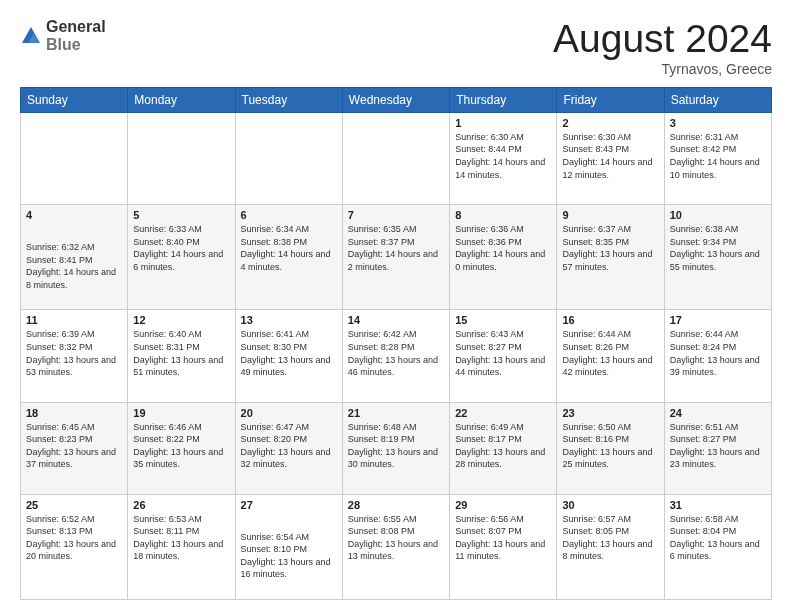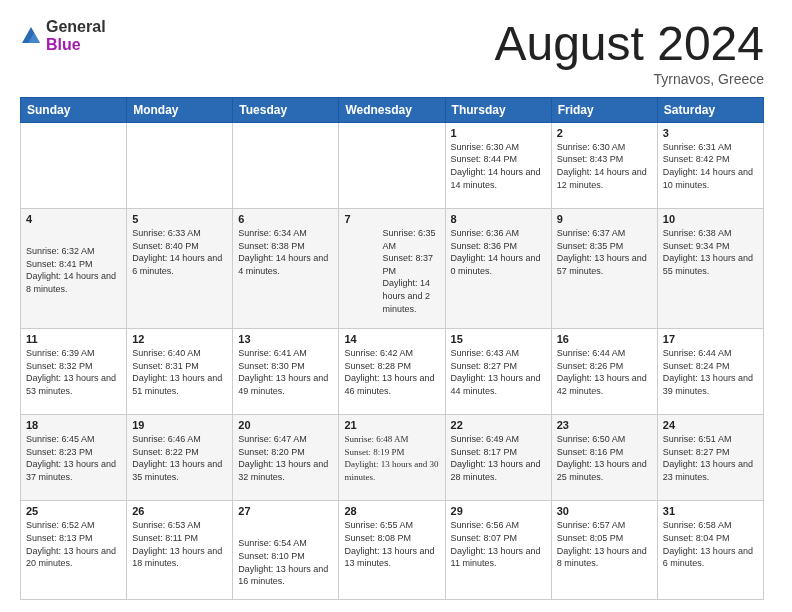--- a/index.html
+++ b/index.html
@@ -6,21 +6,21 @@
     body {
       font-family: Arial, sans-serif;
       background: #fff;
       width: 792px;
       height: 612px;
       overflow: hidden;
     }
     .page {
       width: 792px;
       height: 612px;
-      padding: 18px 28px 12px 20px;
+      padding: 18px 20px 12px 20px;
       display: flex;
       flex-direction: column;
     }
     .header {
       display: flex;
       justify-content: space-between;
       align-items: flex-start;
       margin-bottom: 10px;
     }
     .logo {
@@ -34,49 +34,49 @@
       line-height: 1.1;
     }
     .logo-general {
       font-size: 16px;
       font-weight: bold;
       color: #333;
     }
     .logo-blue {
       font-size: 16px;
       font-weight: bold;
-      color: #a21caf;
+      color: #737373;
     }
     .logo-icon {
       width: 22px;
       height: 22px;
     }
     .title-block {
       text-align: right;
     }
     .main-title {
-      font-size: 48px;
+      font-size: 39px;
       font-weight: 300;
       color: #222;
       line-height: 1.1;
     }
     .subtitle {
       font-size: 14px;
       color: #555;
     }
     .calendar-table {
       width: 100%;
       border-collapse: collapse;
       flex: 1;
     }
     .calendar-table th {
       background: #2a6ab5;
       color: #fff;
       font-size: 12px;
-      font-weight: bold;
+      font-weight: normal;
       padding: 5px 6px;
       text-align: left;
       border: 1px solid #1a5aa5;
     }
     .calendar-table td {
       border: 1px solid #ccc;
       vertical-align: top;
       padding: 4px 5px;
       font-size: 9.5px;
       color: #333;
@@ -192,21 +192,21 @@
 Daylight: 14 hours and 6 minutes.</div>
           </td>
           <td>
             <span class="day-number">6</span>
             <div class="day-info" style="white-space: pre-line;">Sunrise: 6:34 AM
 Sunset: 8:38 PM
 Daylight: 14 hours and 4 minutes.</div>
           </td>
           <td>
             <span class="day-number">7</span>
-            <div class="day-info" style="white-space: pre-line; margin-left: 38px;">Sunrise: 6:35 AM
+            <div class="day-info" style="white-space: pre-line;">Sunrise: 6:35 AM
 Sunset: 8:37 PM
 Daylight: 14 hours and 2 minutes.</div>
           </td>
           <td>
             <span class="day-number">8</span>
             <div class="day-info" style="white-space: pre-line;">Sunrise: 6:36 AM
 Sunset: 8:36 PM
 Daylight: 14 hours and 0 minutes.</div>
           </td>
           <td>
@@ -280,21 +280,21 @@
 Daylight: 13 hours and 35 minutes.</div>
           </td>
           <td>
             <span class="day-number">20</span>
             <div class="day-info" style="white-space: pre-line;">Sunrise: 6:47 AM
 Sunset: 8:20 PM
 Daylight: 13 hours and 32 minutes.</div>
           </td>
           <td>
             <span class="day-number">21</span>
-            <div class="day-info" style="white-space: pre-line; font-family: Liberation Serif, serif;">Sunrise: 6:48 AM
+            <div class="day-info" style="white-space: pre-line;">Sunrise: 6:48 AM
 Sunset: 8:19 PM
 Daylight: 13 hours and 30 minutes.</div>
           </td>
           <td>
             <span class="day-number">22</span>
             <div class="day-info" style="white-space: pre-line;">Sunrise: 6:49 AM
 Sunset: 8:17 PM
 Daylight: 13 hours and 28 minutes.</div>
           </td>
           <td>

